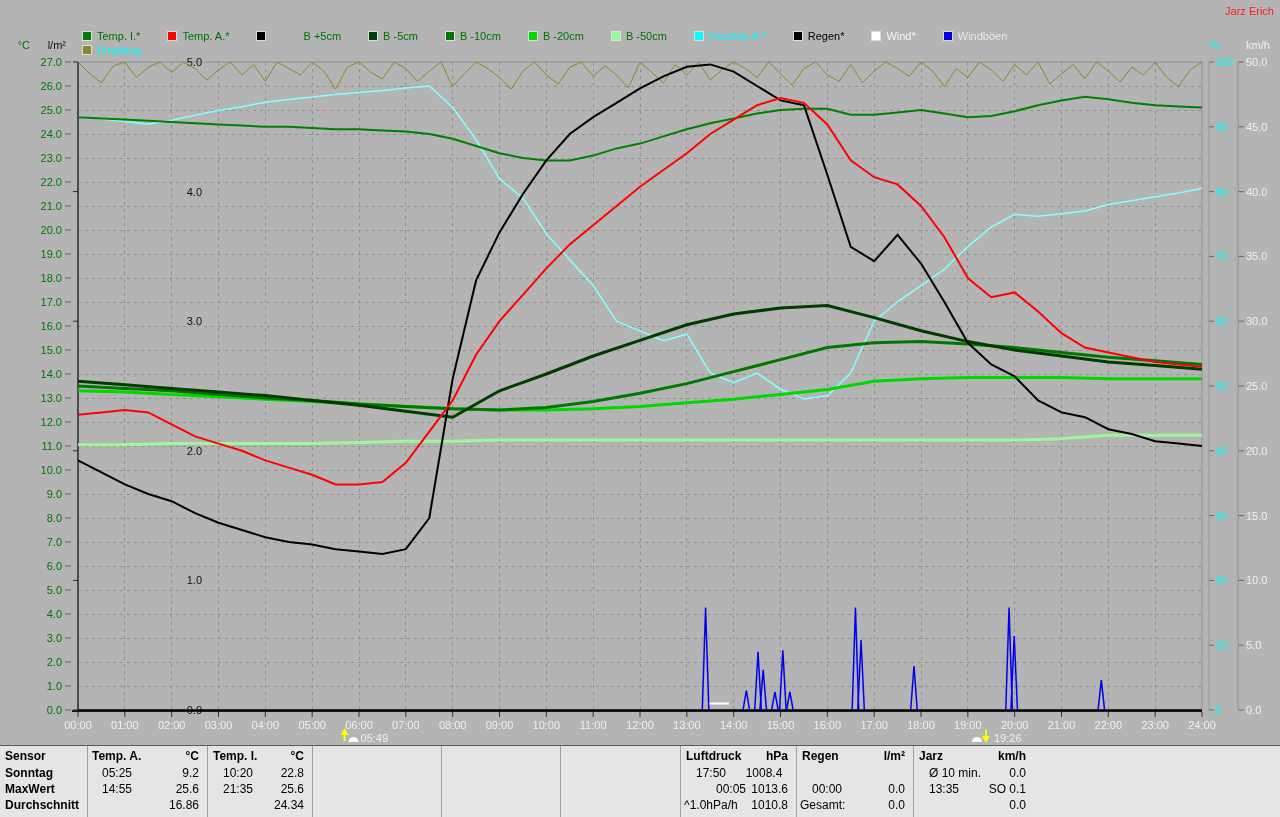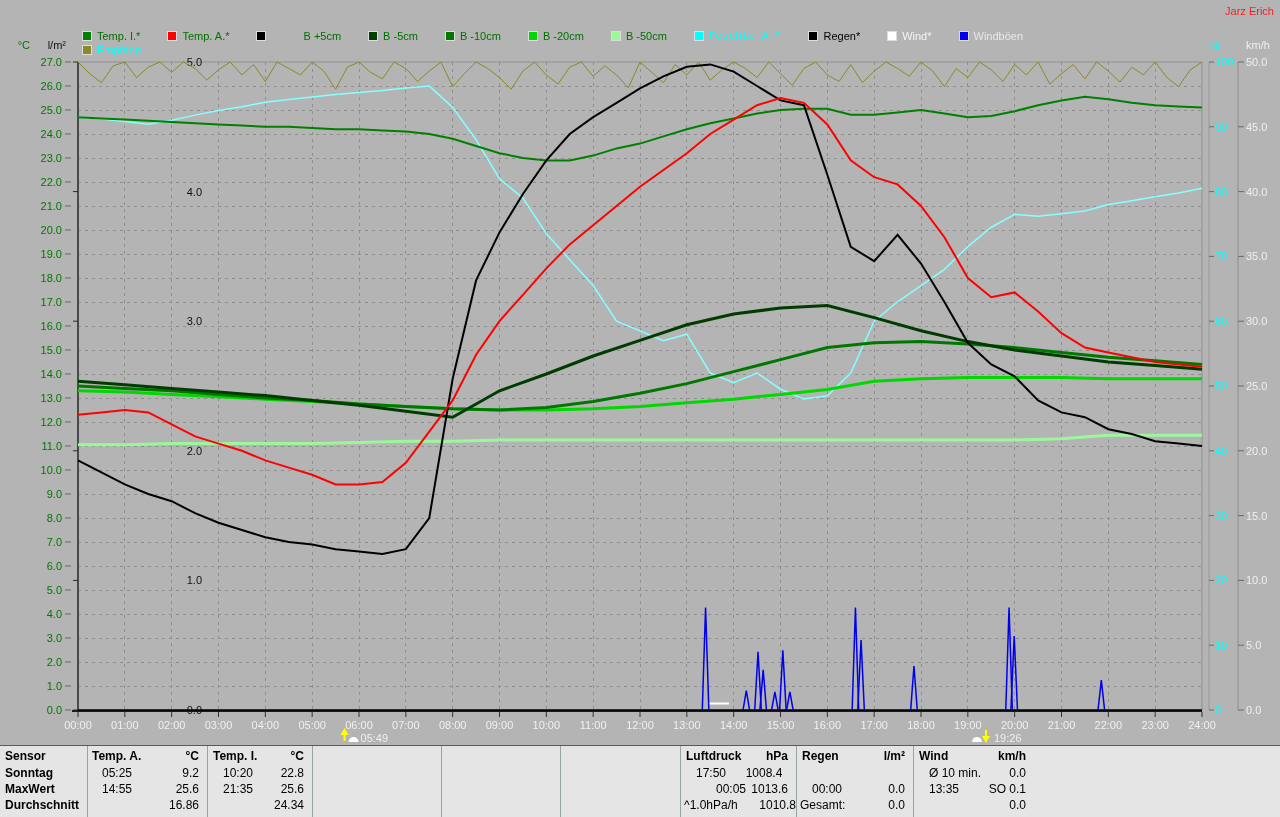--- a/index.html
+++ b/index.html
@@ -51,21 +51,21 @@
       <span class="legend-item">
         <span class="swatch" style="background: rgb(0, 216, 0);"></span>
         <span style="color: rgb(0, 112, 0);">B -20cm</span>
       </span>
       <span class="legend-item">
         <span class="swatch" style="background: rgb(152, 251, 152);"></span>
         <span style="color: rgb(0, 112, 0);">B -50cm</span>
       </span>
       <span class="legend-item">
         <span class="swatch" style="background: rgb(0, 255, 255);"></span>
-        <span style="color: rgb(0, 255, 255); font-family: Liberation Mono, monospace;">Feuchte A.*</span>
+        <span style="color: rgb(0, 255, 255);">Feuchte A.*</span>
       </span>
       <span class="legend-item">
         <span class="swatch" style="background: rgb(0, 0, 0);"></span>
         <span style="color: rgb(0, 0, 0);">Regen*</span>
       </span>
       <span class="legend-item">
         <span class="swatch" style="background: rgb(255, 255, 255);"></span>
         <span style="color: rgb(245, 245, 245);">Wind*</span>
       </span>
       <span class="legend-item">
@@ -365,28 +365,28 @@
       <div class="fcell " style="left: 223px; top: 36px;">21:35</div>
       <div class="fcell right" style="left: 209px; top: 36px; width: 95px;">25.6</div>
       <div class="fcell right" style="left: 209px; top: 52px; width: 95px;">24.34</div>
       <div class="fcell bold" style="left: 686px; top: 3px;">Luftdruck</div>
       <div class="fcell bold right" style="left: 682px; top: 3px; width: 106px;">hPa</div>
       <div class="fcell " style="left: 696px; top: 20px;">17:50</div>
       <div class="fcell right" style="left: 711px; top: 20px; width: 106px; text-align: center;">1008.4</div>
       <div class="fcell " style="left: 696px; top: 36px; margin-left: 20px;">00:05</div>
       <div class="fcell right" style="left: 682px; top: 36px; width: 106px;">1013.6</div>
       <div class="fcell " style="left: 684px; top: 52px;">^1.0hPa/h</div>
-      <div class="fcell right" style="left: 682px; top: 52px; width: 106px; padding-left: 8px;">1010.8</div>
+      <div class="fcell right" style="left: 682px; top: 52px; width: 106px;">1010.8</div>
       <div class="fcell bold" style="left: 802px; top: 3px;">Regen</div>
       <div class="fcell bold right" style="left: 798px; top: 3px; width: 107px;">l/m²</div>
       <div class="fcell " style="left: 812px; top: 36px;">00:00</div>
       <div class="fcell right" style="left: 798px; top: 36px; width: 107px;">0.0</div>
       <div class="fcell " style="left: 800px; top: 52px;">Gesamt:</div>
       <div class="fcell right" style="left: 798px; top: 52px; width: 107px;">0.0</div>
-      <div class="fcell bold" style="left: 919px; top: 3px;">Wind</div>
+      <div class="fcell bold" style="left: 919px; top: 3px;">Jarz</div>
       <div class="fcell bold right" style="left: 915px; top: 3px; width: 111px;">km/h</div>
       <div class="fcell " style="left: 929px; top: 20px;">Ø 10 min.</div>
       <div class="fcell right" style="left: 915px; top: 20px; width: 111px;">0.0</div>
       <div class="fcell " style="left: 929px; top: 36px;">13:35</div>
       <div class="fcell right" style="left: 915px; top: 36px; width: 111px;">SO 0.1</div>
       <div class="fcell right" style="left: 915px; top: 52px; width: 111px;">0.0</div>
     </div>
 </div>
 
 </body></html>

